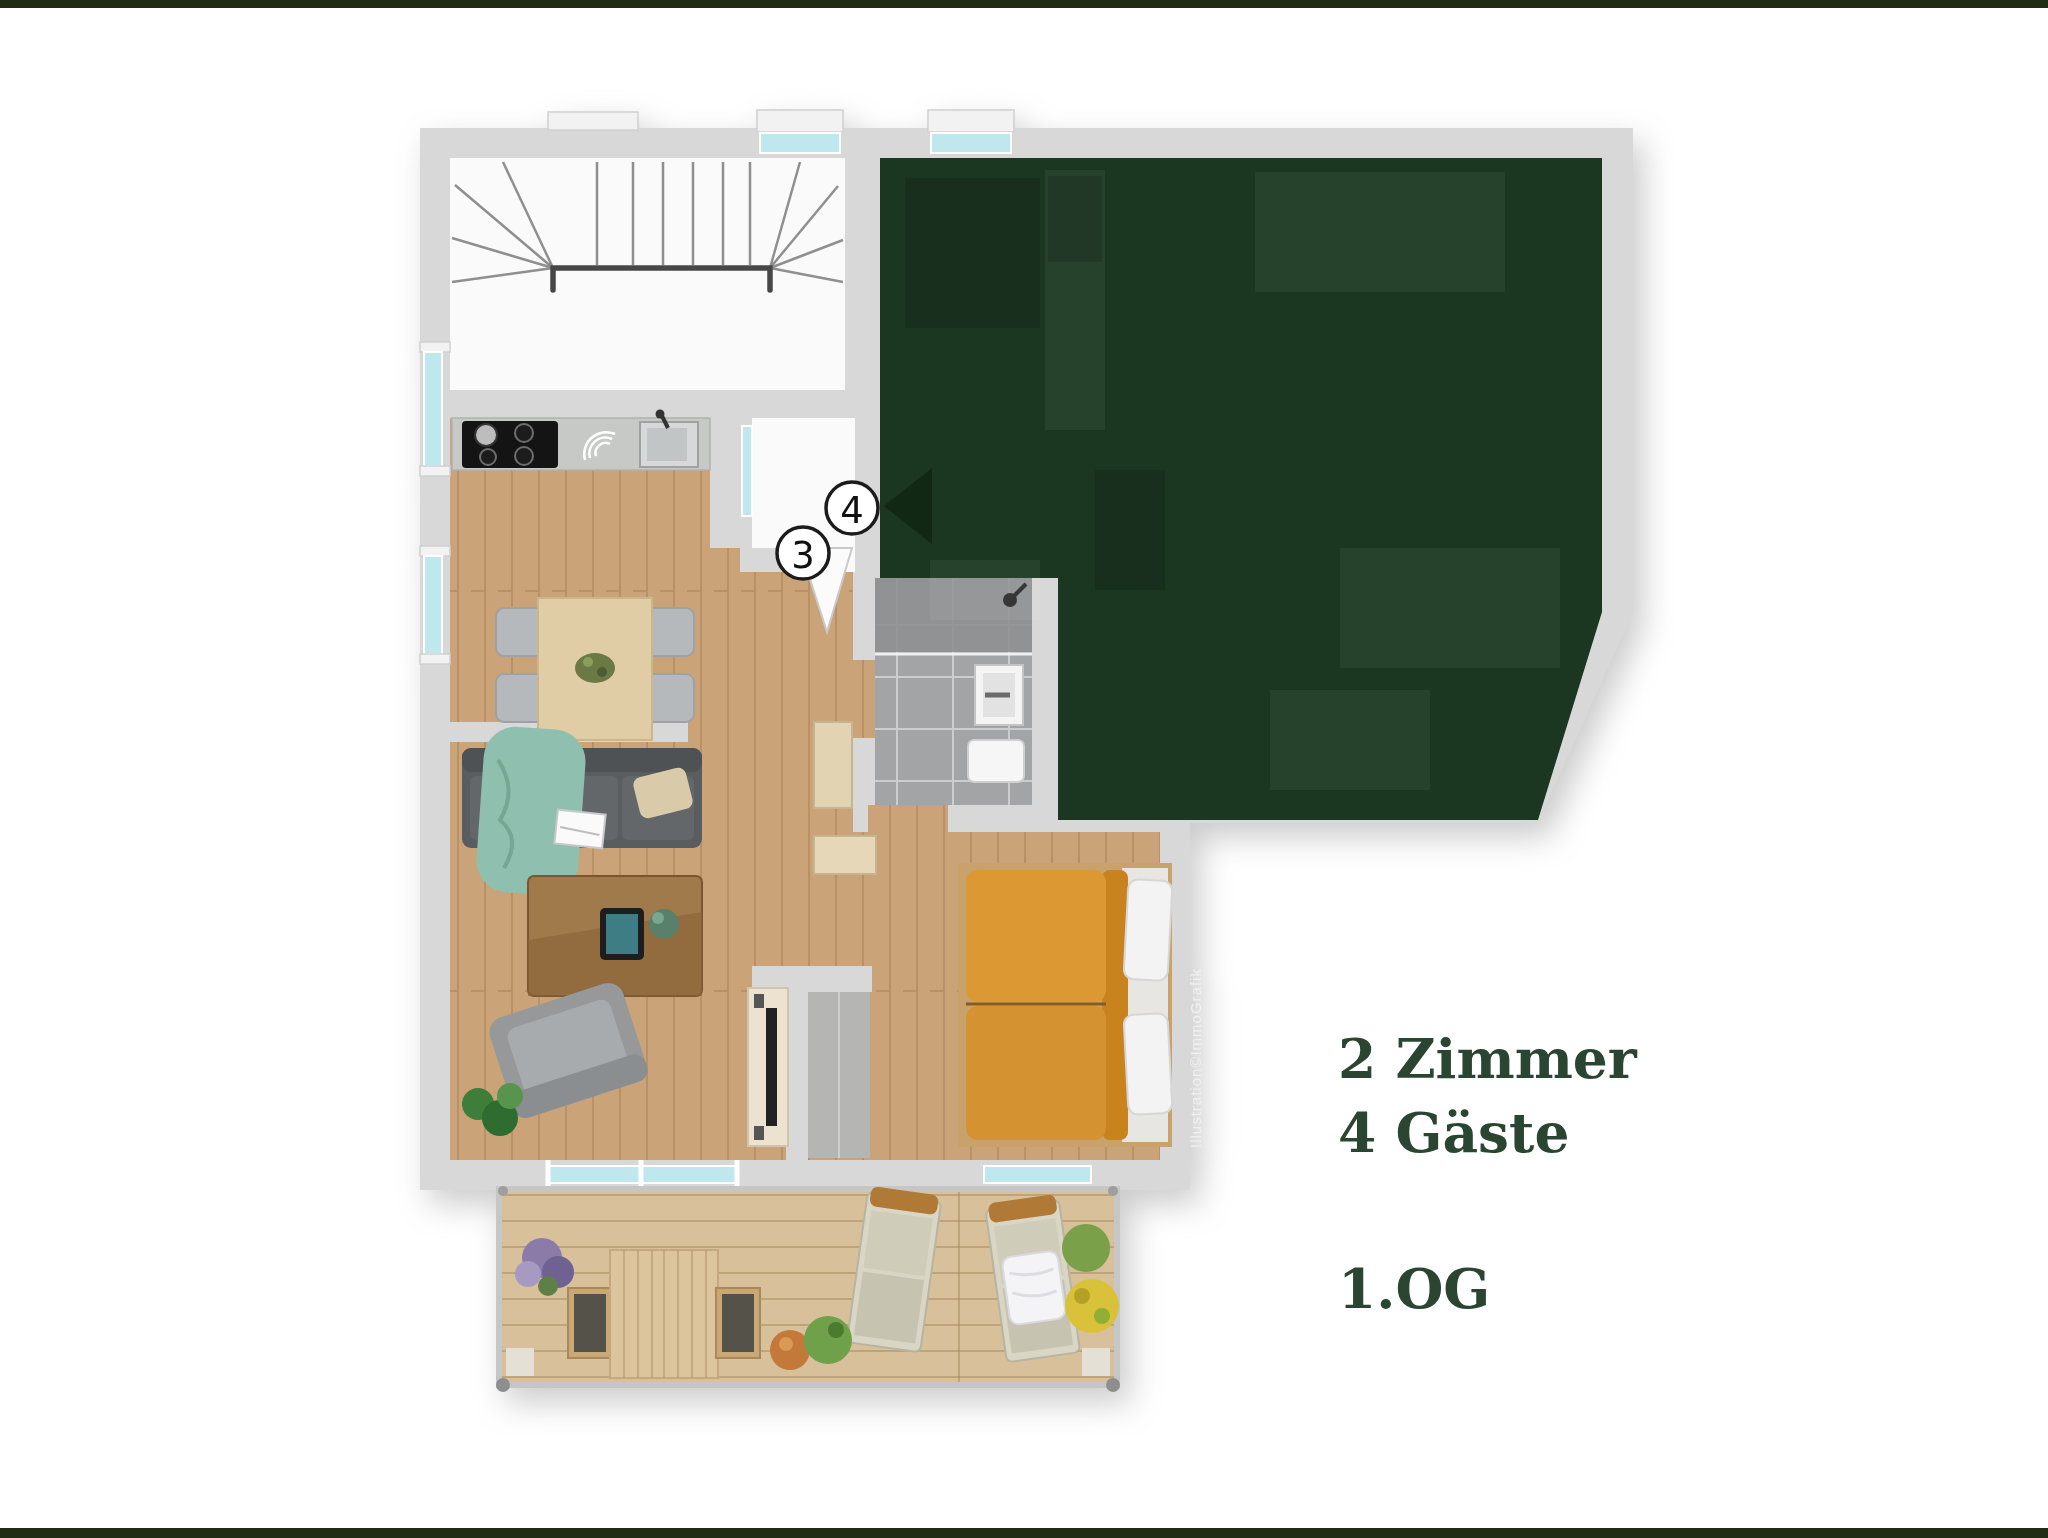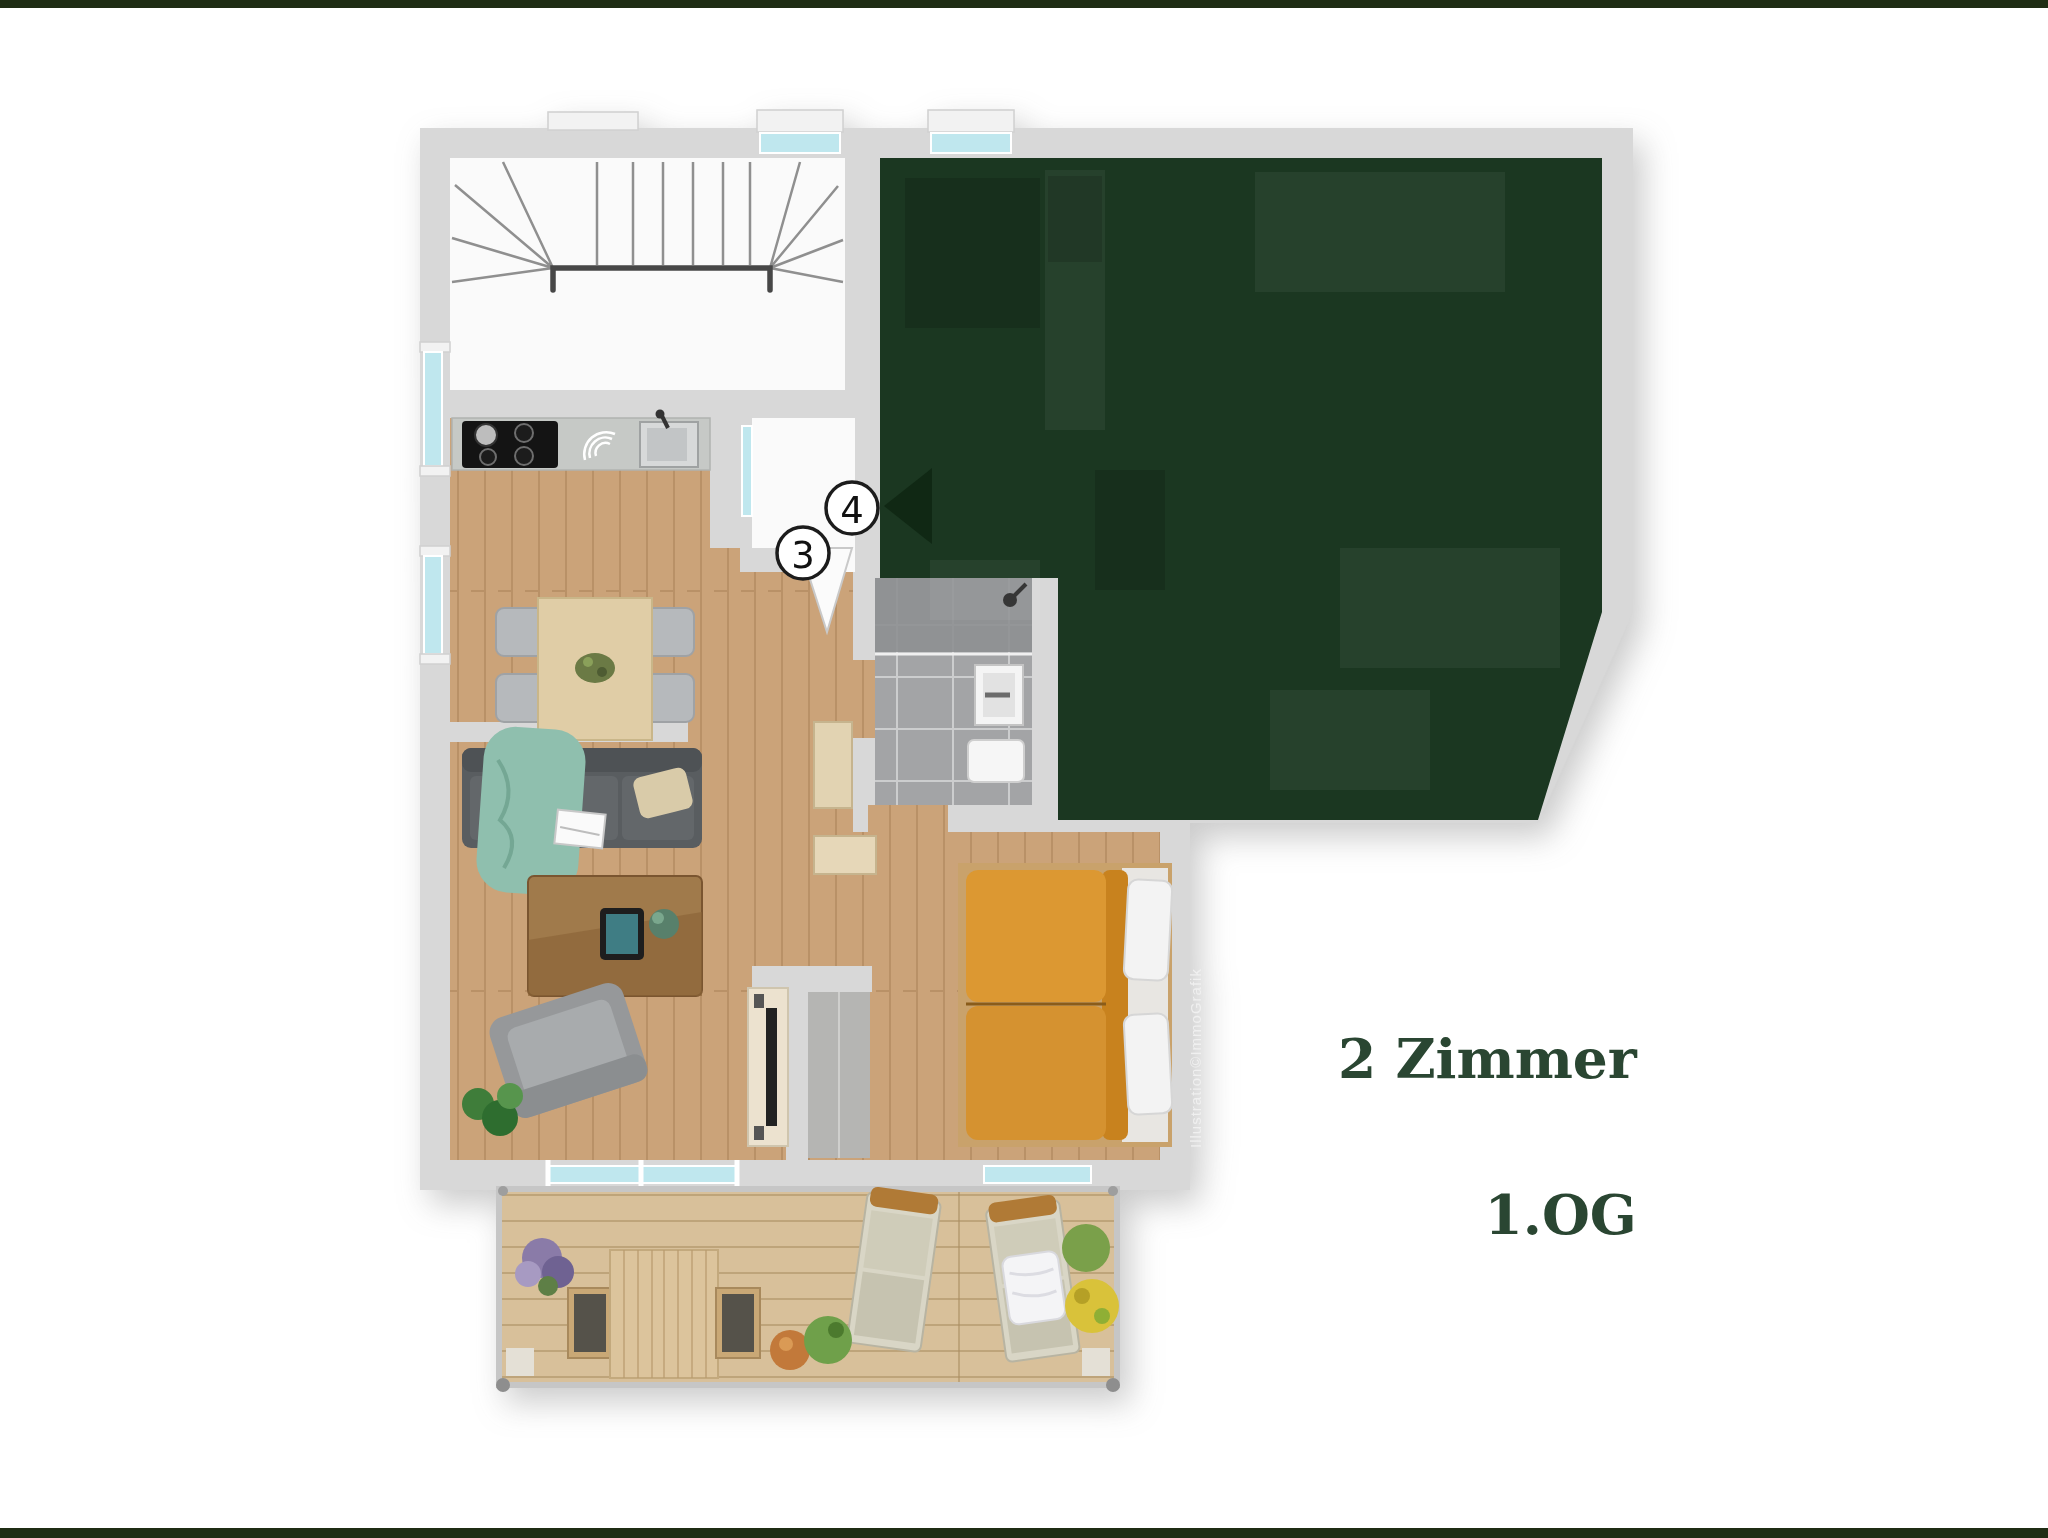--- a/index.html
+++ b/index.html
@@ -6,21 +6,21 @@
   .stage{position:relative;width:2048px;height:1538px;background:#ffffff;overflow:hidden;
          font-family:"Liberation Sans",sans-serif;}
   .bar{position:absolute;left:0;width:2048px;}
   .bar.top{top:0;height:8px;background:var(--top-bar,#1f2d14);}
   .bar.bottom{bottom:0;height:10px;background:var(--bottom-bar,#1f2d14);}
   .plan-svg{position:absolute;left:0;top:0;}
   .plan-root{filter:drop-shadow(10px 14px 16px rgba(70,70,70,0.28));}
 
   .info{position:absolute;left:1338px;top:1022px;color:var(--accent-text,#2a4632);
         font-family:"DejaVu Serif","Liberation Serif",serif;font-weight:700;}
-  .info .ln{font-size:55px;line-height:74px;text-align:right;}
+  .info .ln{font-size:55px;line-height:74px;}
   .info .ln.floor{margin-top:82px;}
 
   
   .wall{fill:var(--wall,#d8d8d8);}
   .room-white{fill:#fafafa;}
   .wood-base{fill:var(--floor-wood,#cba379);}
   .wood-line{fill:var(--floor-wood-line,#8a6238);opacity:.28;}
   .deck-base{fill:var(--deck-wood,#d8c09a);}
   .deck-line{fill:var(--deck-wood-line,#a98c60);opacity:.55;}
   .tile-base{fill:var(--tile,#a3a4a6);}
@@ -291,15 +291,16 @@
         <circle class="marker-circle" cx="852" cy="508" r="26"></circle>
         <text class="marker-text" x="852" y="510" text-anchor="middle" dominant-baseline="central">4</text>
       </g>
 
       <text class="watermark" transform="translate(1201 1148) rotate(-90)">Illustration©ImmoGrafik</text>
     </g>
   </svg>
 
   <div class="info">
     <div class="ln">2 Zimmer</div>
+    <div class="ln">4 Gäste</div>
     <div class="ln floor">1.OG</div>
   </div>
 </div>
 
 </body></html>

